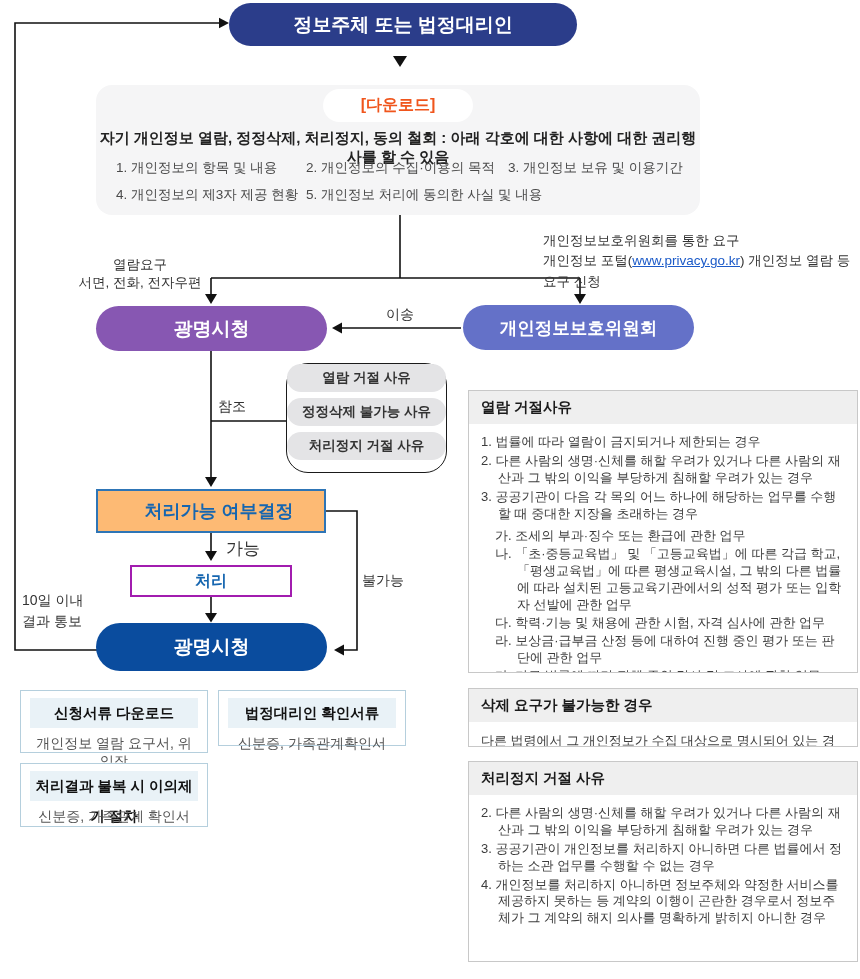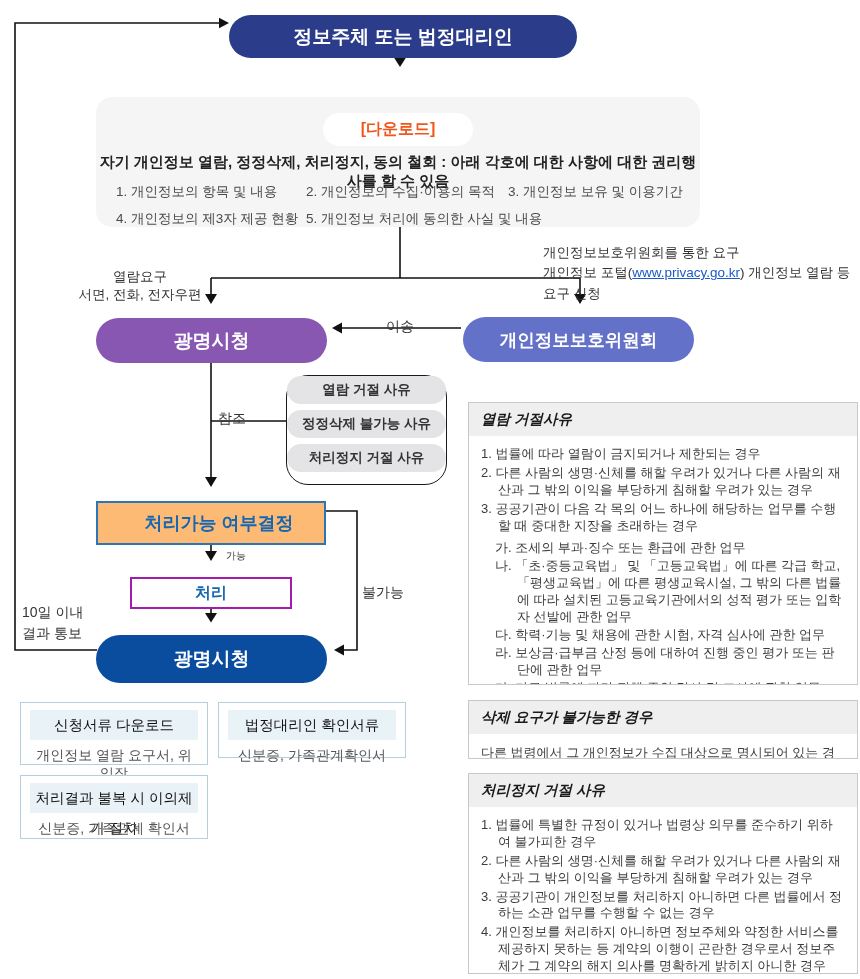--- a/index.html
+++ b/index.html
@@ -1,18 +1,18 @@
 <!DOCTYPE html>
 <html lang="ko"><head>
 <meta charset="utf-8">
 <style>
   html,body{margin:0;padding:0;background:#ffffff;}
   body{font-family:"Liberation Sans","DejaVu Sans",sans-serif;}
   .stage{position:relative;width:860px;height:979px;background:#fff;overflow:hidden;}
-  .abs{position:absolute;box-sizing:border-box;margin-top:12px;}
+  .abs{position:absolute;box-sizing:border-box;}
   .wires{position:absolute;left:0;top:0;width:860px;height:979px;pointer-events:none;}
 
   .pill{display:flex;align-items:center;justify-content:center;color:#fff;font-weight:bold;border-radius:24px;}
   .pill-top{left:229px;top:3px;width:348px;height:43px;background:#2b3d8a;font-size:19px;border-radius:22px;}
   .pill-city{left:96px;top:306px;width:231px;height:45px;background:#8757b2;font-size:19px;}
   .pill-committee{left:463px;top:305px;width:231px;height:45px;background:#6471c8;font-size:17.5px;}
   .pill-result{left:96px;top:623px;width:231px;height:48px;background:#0a4c9e;font-size:19px;}
 
   .rights-box{left:96px;top:85px;width:604px;height:130px;background:#f5f5f6;border-radius:16px;}
   .rights-badge{left:50%;top:4px;transform:translateX(-50%);width:150px;height:33px;background:#fff;border-radius:17px;
@@ -20,46 +20,46 @@
   .rights-heading{left:0;right:0;top:44px;text-align:center;font-weight:bold;font-size:15px;color:#222;}
   .rights-item{top:74px;font-size:13.5px;color:#4a4a4a;white-space:nowrap;}
   .rights-item.r2{top:101px;}
 
   .flow-label{position:absolute;font-size:13.5px;color:#333;}
   .request-label{left:70px;top:256px;width:140px;text-align:center;line-height:1.32;}
   .committee-note{left:543px;top:231px;width:320px;line-height:1.5;font-size:13.5px;color:#333;}
   .note-link{color:#1b5ac8;text-decoration:underline;cursor:pointer;}
   .transfer-label{left:372px;top:306px;width:56px;text-align:center;font-size:14px;}
   .ref-label{left:218px;top:398px;font-size:14px;}
-  .possible-label{left:226px;top:537px;font-size:10px;}
+  .possible-label{left:226px;top:537px;font-size:17px;}
   .impossible-label{left:362px;top:572px;font-size:14px;}
   .notify-label{left:22px;top:590px;font-size:14px;line-height:1.5;color:#333;}
 
   .ref-box{left:286px;top:363px;width:161px;height:110px;background:#fff;border:1.5px solid #1a1a1a;border-radius:22px;
     display:flex;flex-direction:column;gap:6px;}
   .ref-pill{height:28px;background:#e4e4e6;border-radius:14px;display:flex;align-items:center;justify-content:center;
     font-size:13.5px;font-weight:600;color:#333;}
 
   .decision-box{left:96px;top:489px;width:230px;height:44px;background:#fdba74;border:2px solid #2e75b6;
     display:flex;align-items:center;justify-content:center;font-weight:bold;font-size:18px;color:#1666b0;padding-left:16px;}
   .process-box{left:130px;top:565px;width:162px;height:32px;background:#fff;border:2px solid #a21caf;
     display:flex;align-items:center;justify-content:center;font-weight:bold;font-size:16px;color:#1666b0;}
 
   .info-box{background:#fff;border:1px solid #b5cfdd;padding:7px 9px;}
-  .info-box .title{background:#e9f2f7;height:30px;line-height:30px;text-align:center;font-weight:normal;font-size:14.5px;color:#111;}
+  .info-box .title{background:#e9f2f7;height:30px;line-height:30px;text-align:center;font-weight:bold;font-size:14.5px;color:#111;}
   .info-box .body{margin-top:7px;text-align:center;font-size:14px;color:#555;}
   .info-1{left:20px;top:690px;width:188px;height:63px;}
   .info-2{left:218px;top:690px;width:188px;height:56px;}
   .info-3{left:20px;top:763px;width:188px;height:64px;}
 
   .panel{left:468px;width:390px;background:#fff;border:1px solid #c8c8c8;overflow:hidden;}
   .panel-1{top:390px;height:283px;}
   .panel-2{top:688px;height:59px;}
   .panel-3{top:761px;height:201px;}
-  .panel-header{background:#efefef;font-weight:bold;font-size:14.5px;color:#1a1a1a;padding:7px 12px;font-style:italic;}
+  .panel-header{background:#efefef;font-weight:bold;font-size:14.5px;color:#1a1a1a;padding:7px 12px;}
   .panel-body{padding:8px 12px 10px;font-size:13px;line-height:1.3;color:#3c3c3c;}
   .p-item{padding-left:17px;text-indent:-17px;margin-top:2px;}
   .p-item-plain{margin-top:3px;}
   .p-sub{margin-top:6px;padding-left:14px;}
   .p-sub-item{padding-left:22px;text-indent:-22px;margin-top:1px;}
 </style>
 </head>
 <body>
 
 <div class="stage">
@@ -167,20 +167,19 @@
   <div class="abs panel panel-2">
     <div class="panel-header">삭제 요구가 불가능한 경우</div>
     <div class="panel-body">
       <div class="p-item-plain">다른 법령에서 그 개인정보가 수집 대상으로 명시되어 있는 경우</div>
     </div>
   </div>
 
   <div class="abs panel panel-3">
     <div class="panel-header">처리정지 거절 사유</div>
     <div class="panel-body">
-      <div class="p-item">1. 법률에 특별한 규정이 있거나 법령상 의무를 준수하기 위하여 불가피한 경우</div>
       <div class="p-item">2. 다른 사람의 생명·신체를 해할 우려가 있거나 다른 사람의 재산과 그 밖의 이익을 부당하게 침해할 우려가 있는 경우</div>
       <div class="p-item">3. 공공기관이 개인정보를 처리하지 아니하면 다른 법률에서 정하는 소관 업무를 수행할 수 없는 경우</div>
       <div class="p-item">4. 개인정보를 처리하지 아니하면 정보주체와 약정한 서비스를 제공하지 못하는 등 계약의 이행이 곤란한 경우로서 정보주체가 그 계약의 해지 의사를 명확하게 밝히지 아니한 경우</div>
     </div>
   </div>
 
 </div>
 
 </body></html>

